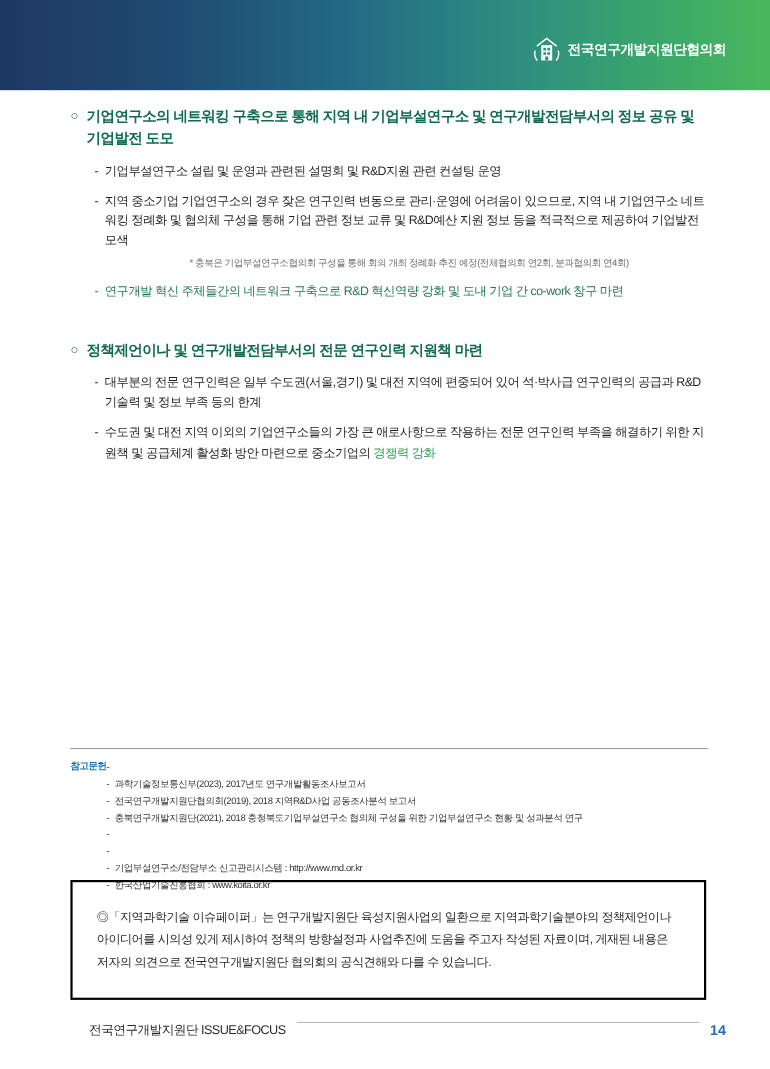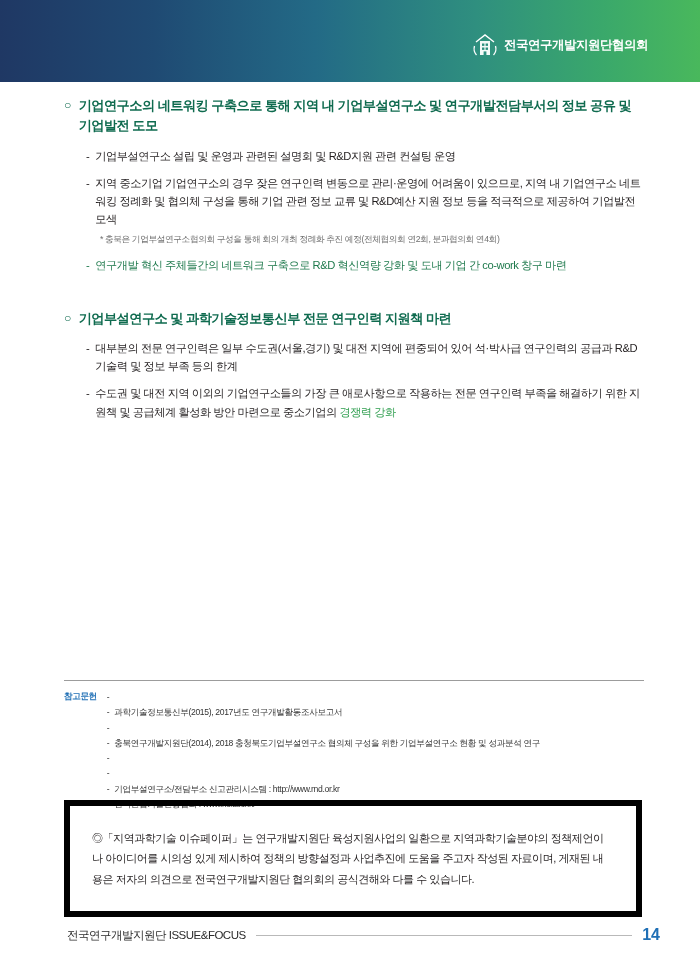--- a/index.html
+++ b/index.html
@@ -25,21 +25,21 @@
   .header-band {
     position: absolute;
     top: 0; left: 0;
     width: 700px;
     height: 82px;
     background: linear-gradient(90deg, #1f3864 0%, #1f4a73 22%, #236a86 45%, #2f8f7f 68%, #3aa86b 86%, #49b85c 100%);
   }
   .header-logo-box {
     position: absolute;
     top: 30px;
-    right: 52px;
+    right: 40px;
     display: flex;
     align-items: center;
     gap: 6px;
     color: #ffffff;
   }
   .logo-mark {
     position: relative;
     width: 26px;
     height: 30px;
     display: block;
@@ -100,20 +100,21 @@
   }
   .sub-item .txt {
     flex: 1 1 auto;
   }
   .note-line {
     margin: -4px 0 9px 14px;
     font-size: 8.7px;
     color: #6f6f6f;
     letter-spacing: -0.4px;
     line-height: 1.5;
+    text-align: center;
   }
   .sub-item.green .txt,
   .sub-item.green .dash {
     color: #1f7a4d;
   }
   .hl-green {
     color: #2f9e4f;
   }
 
   .gap-sections { height: 26px; }
@@ -127,21 +128,21 @@
   }
   .refs-rule {
     width: 580px;
     height: 1px;
     background: #9c9c9c;
     margin-bottom: 9px;
   }
   .refs-body {
     display: flex;
     align-items: flex-start;
-    gap: 10px;
+    gap: 0;
   }
   .refs-label {
     flex: 0 0 auto;
     font-size: 8.6px;
     color: #1f6fb5;
     font-weight: bold;
     letter-spacing: -0.4px;
     padding-top: 1px;
   }
   .refs-list {
@@ -158,53 +159,52 @@
   }
   .ref-item .dash { flex: 0 0 auto; }
 
   
   .disclaimer {
     position: absolute;
     top: 800px;
     left: 64px;
     width: 578px;
     box-sizing: border-box;
-    border: 6px solid #000000;
+    border: 2px solid #000000;
     padding: 22px 26px 22px 22px;
   }
   .disclaimer-text {
     font-size: 11px;
     line-height: 1.85;
     color: #231f20;
     letter-spacing: -0.45px;
   }
 
   
   .footer {
     position: absolute;
     bottom: 28px;
-    left: 67px;
+    left: 81px;
     right: 40px;
     display: flex;
-    align-items: center;
     gap: 10px;
   }
   .footer-title {
     font-size: 11.5px;
     color: #2b2b2b;
     letter-spacing: -0.5px;
     white-space: nowrap;
   }
   .footer-rule {
     flex: 1 1 auto;
     height: 1px;
     background: #b9b9b9;
   }
   .footer-page {
-    font-size: 16px;
+    font-size: 13px;
     color: #1f6fb5;
     font-weight: bold;
   }
 </style>
 </head>
 <body>
 
 <div class="page">
 
   <div class="header-band">
@@ -248,21 +248,21 @@
           <span class="txt">연구개발 혁신 주체들간의 네트워크 구축으로 R&amp;D 혁신역량 강화 및 도내 기업 간 co-work 창구 마련</span>
         </div>
       </div>
     </div>
 
     <div class="gap-sections"></div>
 
     <div class="sec">
       <div class="sec-head">
         <span class="bullet-circle">○</span>
-        <span class="sec-title">기업부설연구소 및 과학기술정보통신부 전문 연구인력 지원책 마련</span>
+        <span class="sec-title">정책제언이나 및 연구개발전담부서의 전문 연구인력 지원책 마련</span>
       </div>
       <div class="sub-list">
         <div class="sub-item">
           <span class="dash">-</span>
           <span class="txt">대부분의 전문 연구인력은 일부 수도권(서울,경기) 및 대전 지역에 편중되어 있어 석·박사급 연구인력의 공급과 R&amp;D 기술력 및 정보 부족 등의 한계</span>
         </div>
         <div class="sub-item">
           <span class="dash">-</span>
           <span class="txt"><span>수도권 및 대전 지역 이외의 기업연구소들의 가장 큰 애로사항으로 작용하는 전문 연구인력 부족을 해결하기 위한 지원책 및 공급체계 활성화 방안 마련으로 중소기업의 </span><span class="hl-green">경쟁력 강화</span></span>
         </div>
@@ -274,28 +274,29 @@
   <div class="refs">
     <div class="refs-rule"></div>
     <div class="refs-body">
       <div class="refs-label">참고문헌</div>
       <div class="refs-list">
         <div class="ref-item">
             <span class="dash">-</span>
           </div>
         <div class="ref-item">
             <span class="dash">-</span>
-            <span>과학기술정보통신부(2015), 2017년도 연구개발활동조사보고서</span>
-          </div>
-        <div class="ref-item">
-            <span class="dash">-</span>
-          </div>
-        <div class="ref-item">
-            <span class="dash">-</span>
-            <span>충북연구개발지원단(2014), 2018 충청북도기업부설연구소 협의체 구성을 위한 기업부설연구소 현황 및 성과분석 연구</span>
+            <span>과학기술정보통신부(2023), 2017년도 연구개발활동조사보고서</span>
+          </div>
+        <div class="ref-item">
+            <span class="dash">-</span>
+            <span>전국연구개발지원단협의회(2019), 2018 지역R&amp;D사업 공동조사분석 보고서</span>
+          </div>
+        <div class="ref-item">
+            <span class="dash">-</span>
+            <span>충북연구개발지원단(2021), 2018 충청북도기업부설연구소 협의체 구성을 위한 기업부설연구소 현황 및 성과분석 연구</span>
           </div>
         <div class="ref-item">
             <span class="dash">-</span>
           </div>
         <div class="ref-item">
             <span class="dash">-</span>
           </div>
         <div class="ref-item">
             <span class="dash">-</span>
             <span>기업부설연구소/전담부소 신고관리시스템 : http://www.rnd.or.kr</span>

